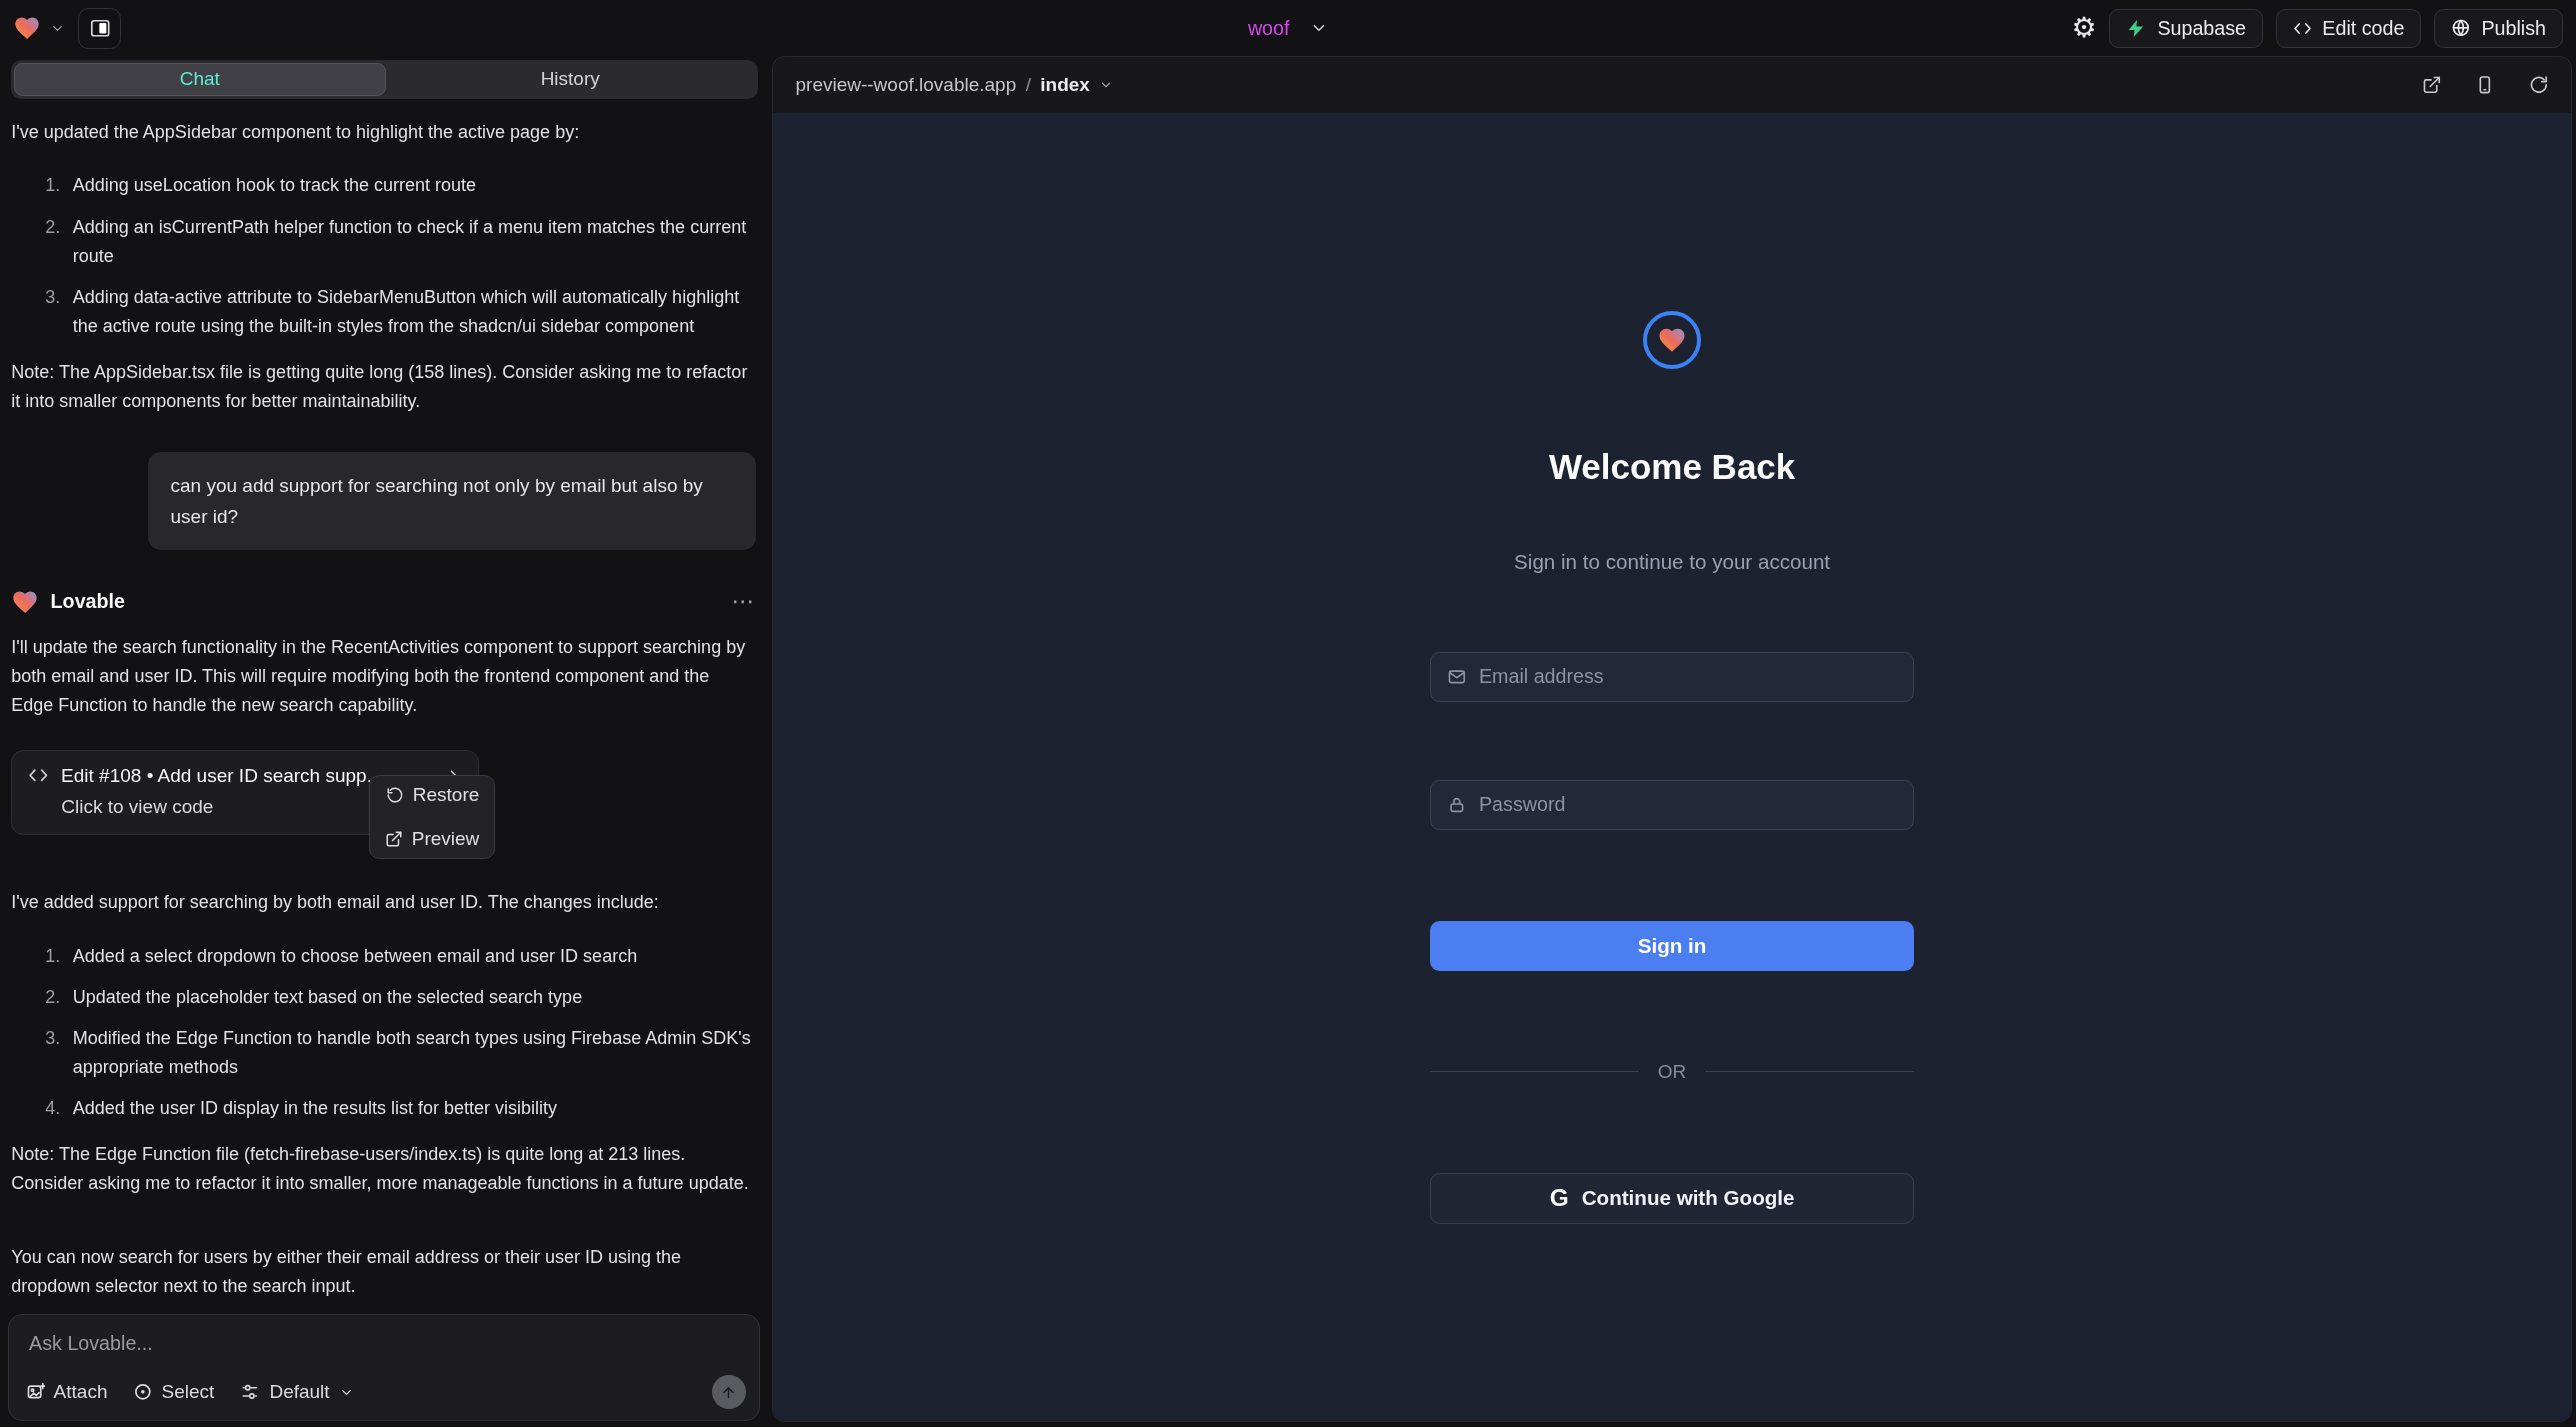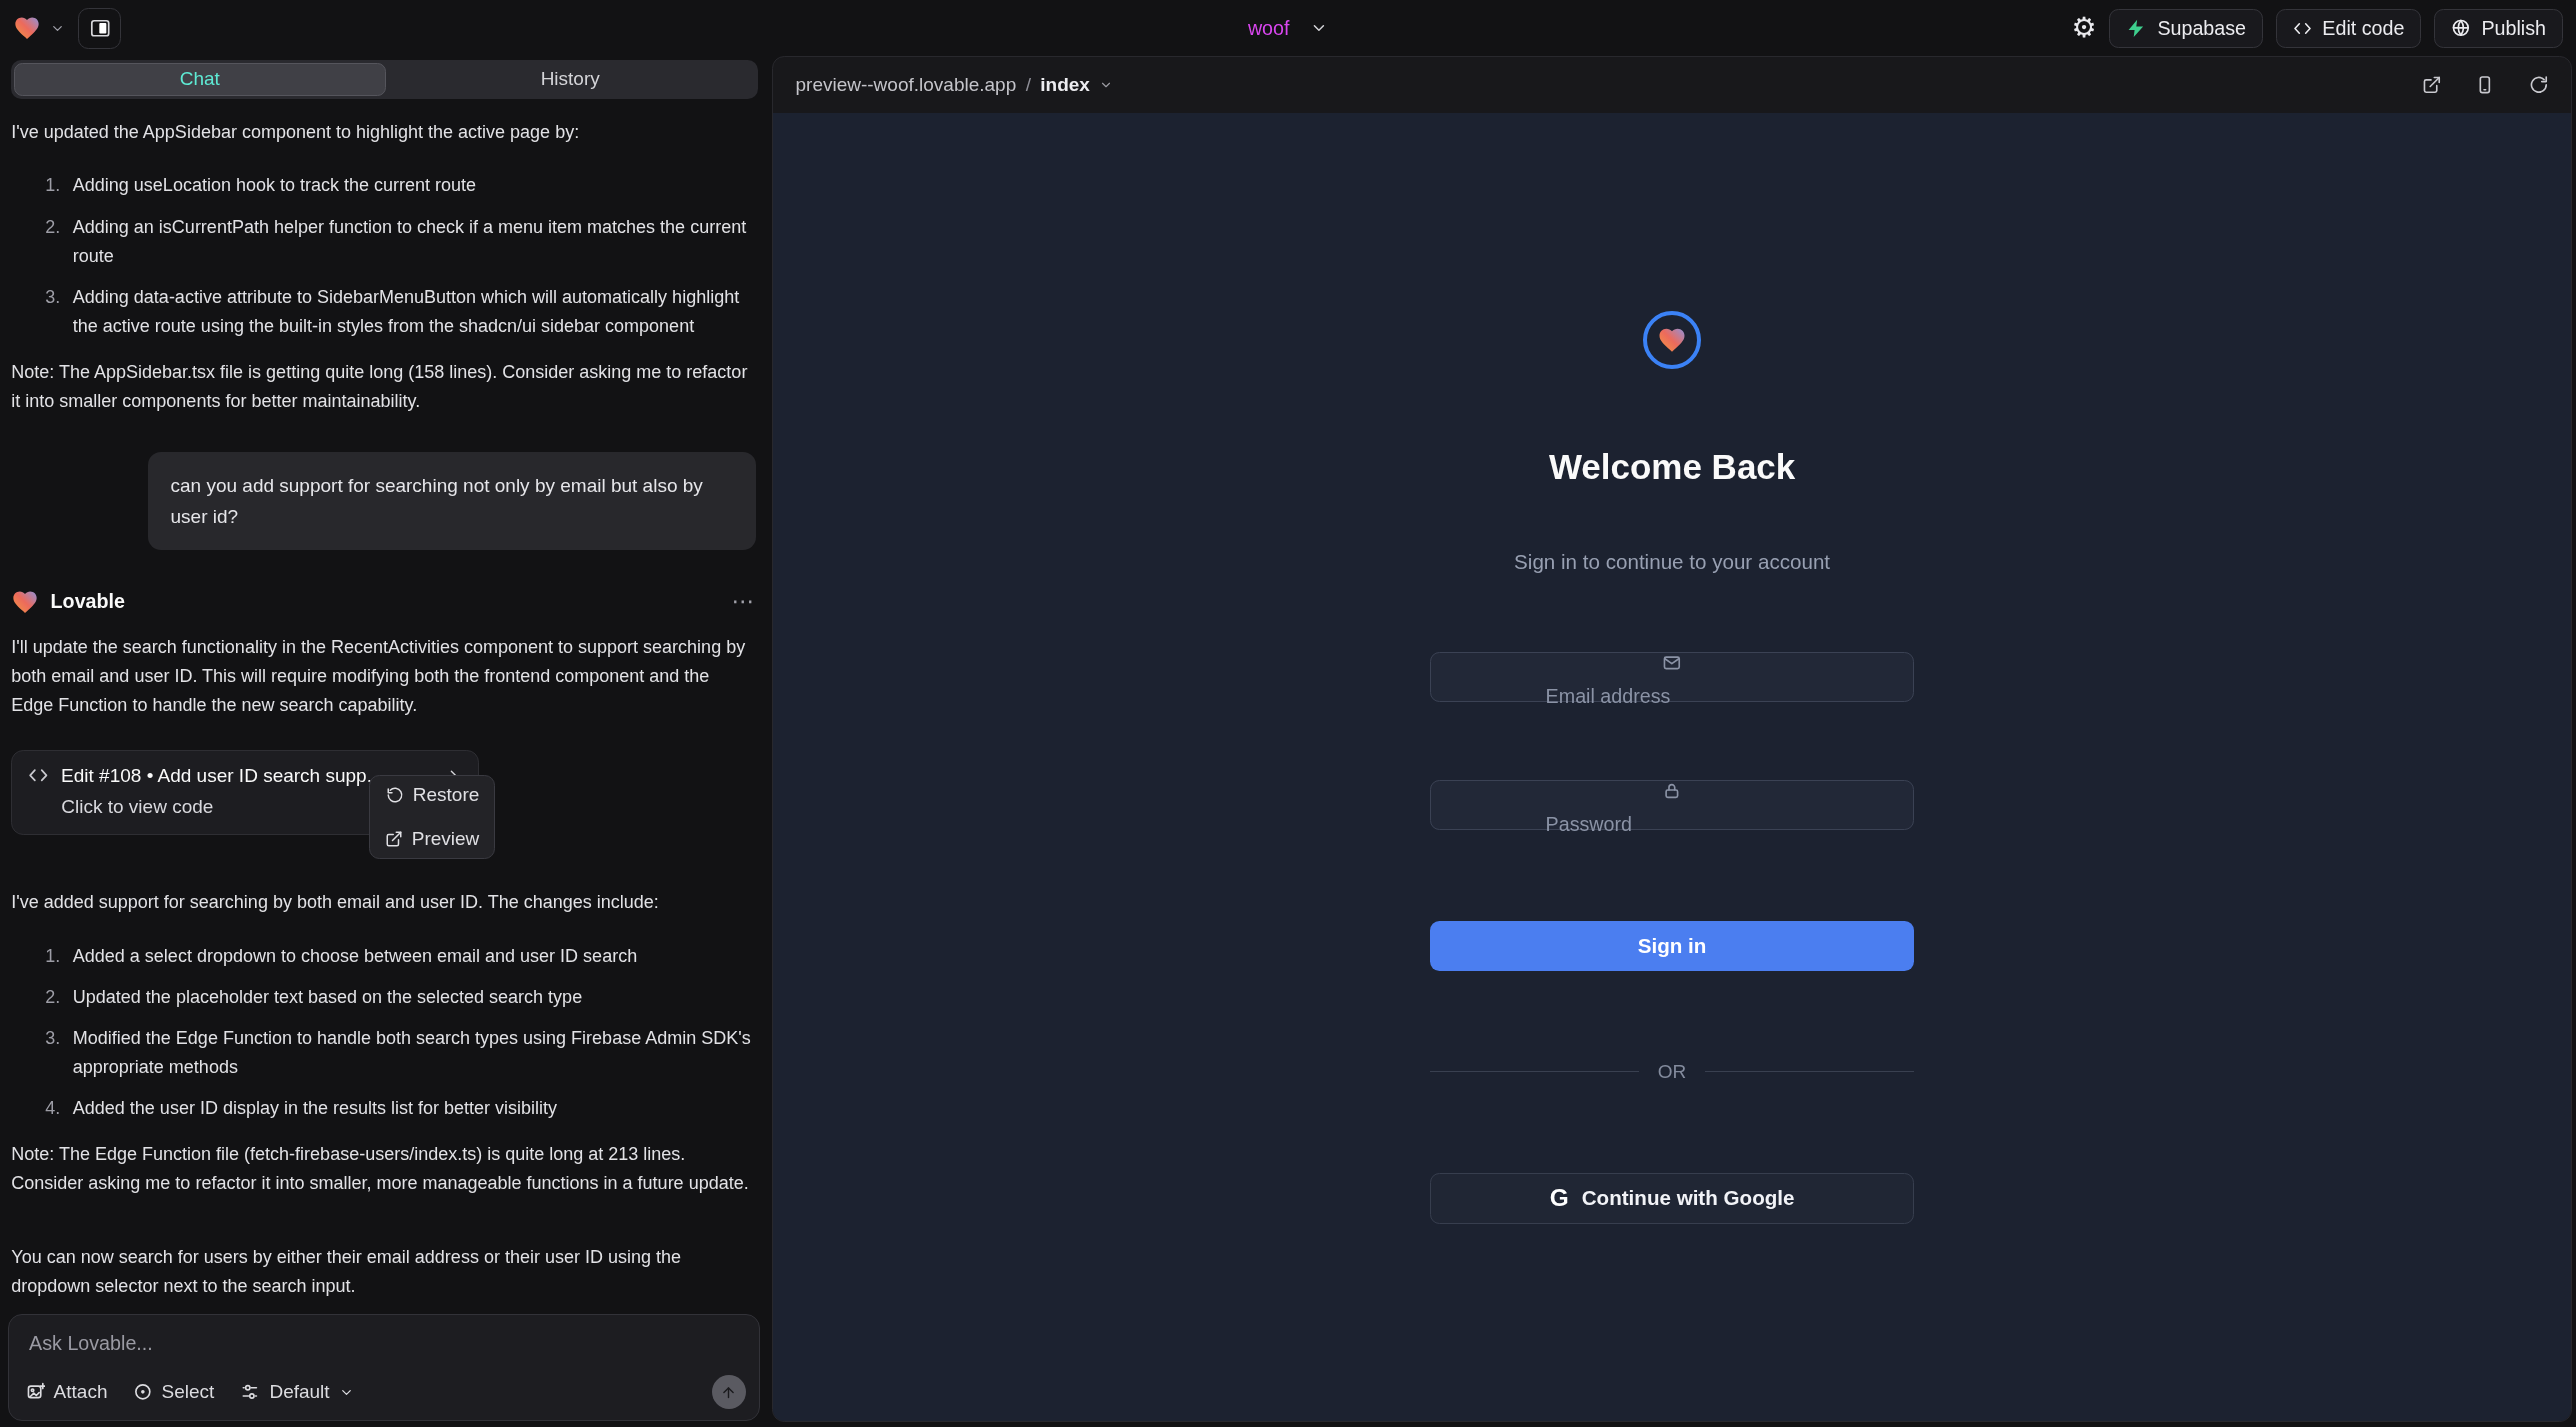--- a/index.html
+++ b/index.html
@@ -126,21 +126,21 @@
   .auth-col { width: 484px; display: flex; flex-direction: column; align-items: center; gap: 46px; }
   .logo-ring {
     width: 58px; height: 58px; border-radius: 50%; border: 4.7px solid #3b82f6;
     display: flex; align-items: center; justify-content: center;
   }
   .auth-heading { margin-top: 32px; font-size: 35px; font-weight: 700; color: #fafafa; }
   .auth-sub { margin-top: 17px; font-size: 20.6px; color: #98a0b2; }
   .field {
     margin-top: 32px; width: 100%; height: 50px; border-radius: 9.4px;
     background: #222837; border: 0.9px solid #3b4254;
-    display: flex; align-items: center; padding: 0 16px; gap: 12.2px; color: #8b93a6; flex-direction: column;
+    display: flex; align-items: center; padding: 0 16px; gap: 12.2px; color: #8b93a6;
   }
   .field input {
     flex: 1; background: transparent; border: none; outline: none;
     font-size: 19.7px; color: #dfe3ec; font-family: "Liberation Sans", "DejaVu Sans", sans-serif;
   }
   .field input::placeholder { color: #8b93a6; }
   .signin-btn {
     margin-top: 45px; width: 100%; height: 50px; border-radius: 9.4px;
     background: #4b7ef0; border: none; color: #fff; font-size: 20.6px; font-weight: 700; cursor: pointer;
     font-family: "Liberation Sans", "DejaVu Sans", sans-serif;

